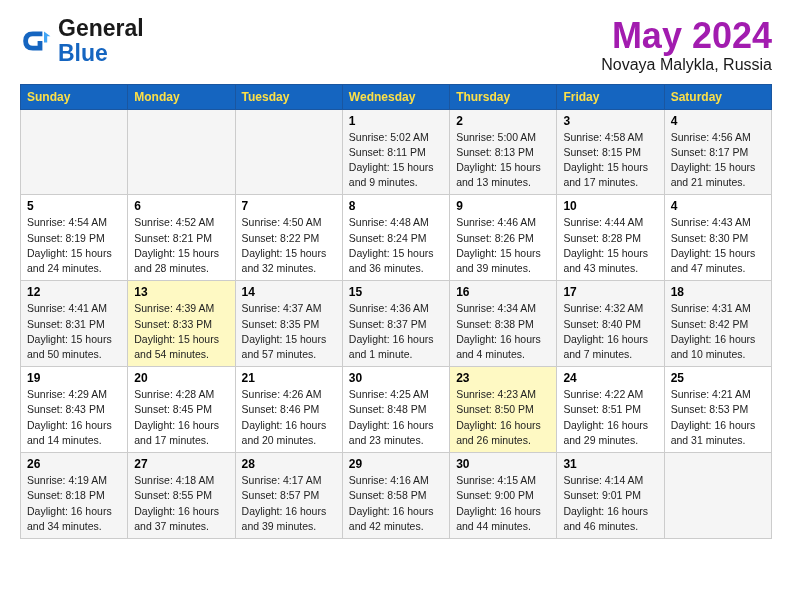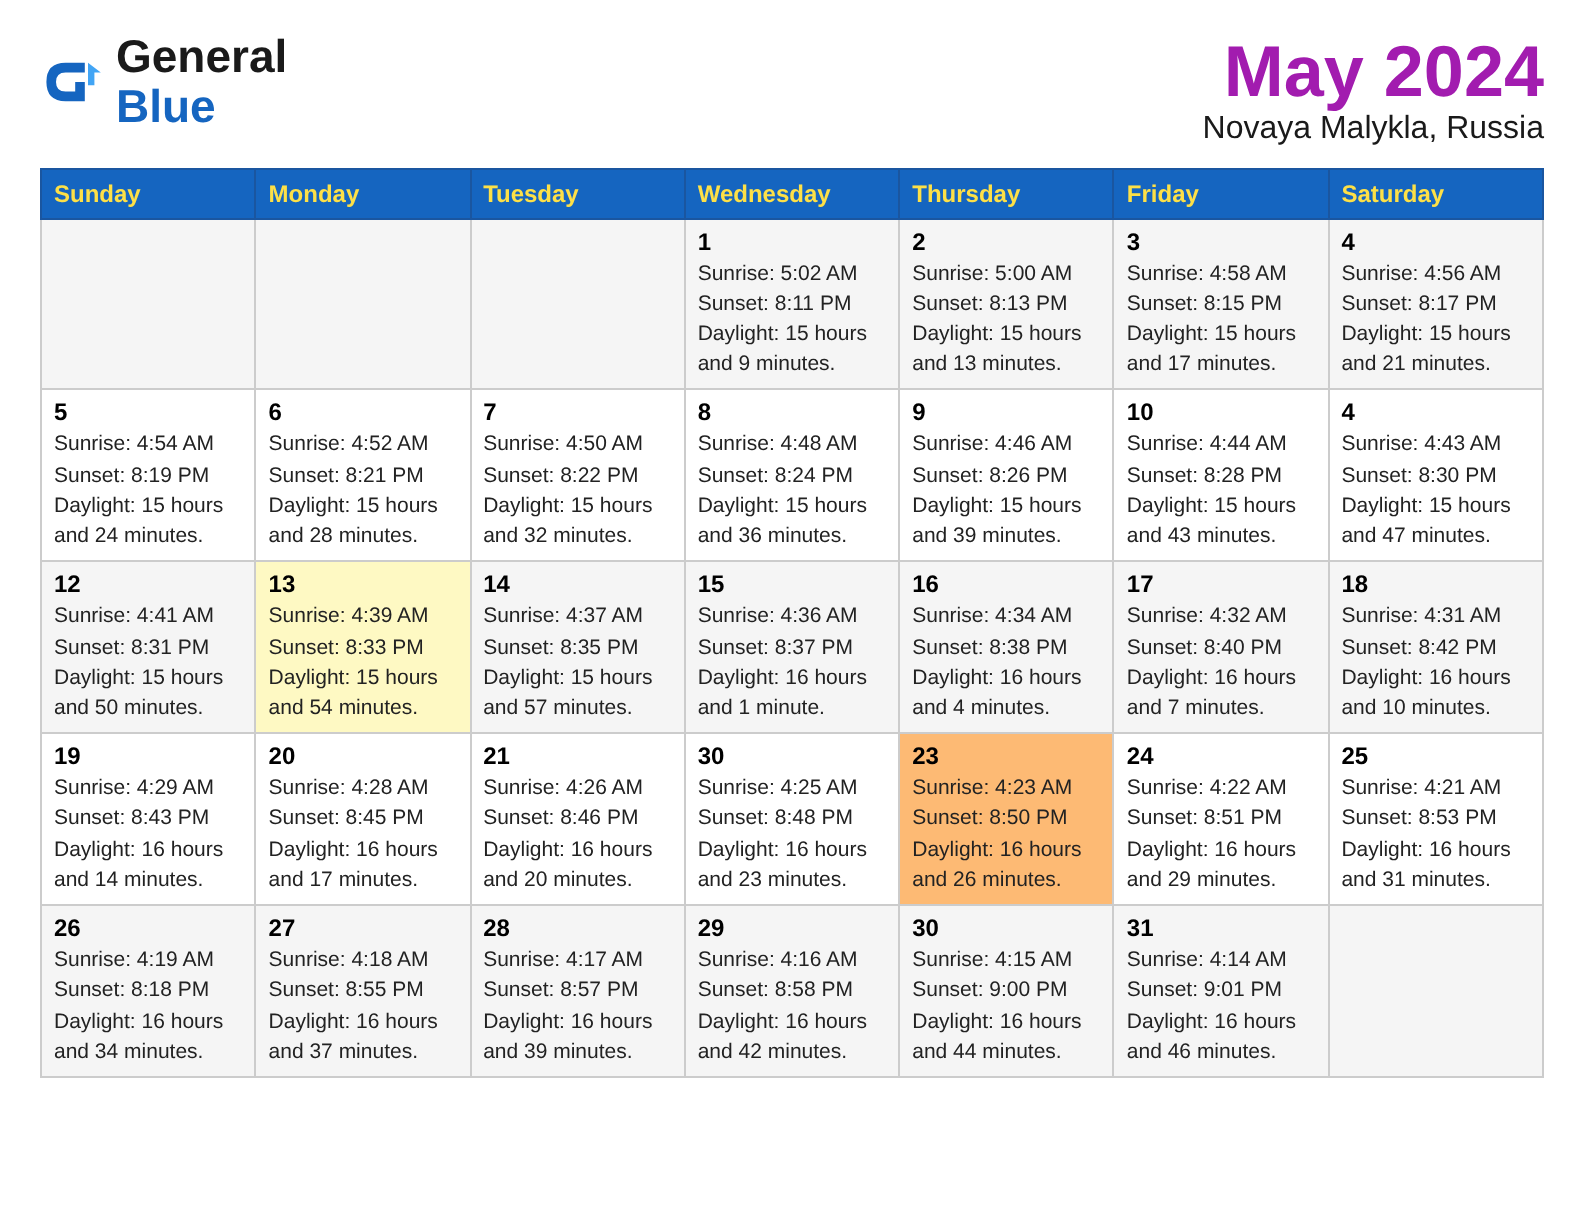--- a/index.html
+++ b/index.html
@@ -288,21 +288,21 @@
 Daylight: 16 hours
 and 20 minutes.</div>
           </td>
           <td style="background: rgb(255, 255, 255);">
             <span class="day-num">30</span>
             <div class="day-info" style="white-space: pre-line;">Sunrise: 4:25 AM
 Sunset: 8:48 PM
 Daylight: 16 hours
 and 23 minutes.</div>
           </td>
-          <td style="background: #fdba74;">
+          <td style="background: #fef9c3;">
             <span class="day-num">23</span>
             <div class="day-info" style="white-space: pre-line;">Sunrise: 4:23 AM
 Sunset: 8:50 PM
 Daylight: 16 hours
 and 26 minutes.</div>
           </td>
           <td style="background: rgb(255, 255, 255);">
             <span class="day-num">24</span>
             <div class="day-info" style="white-space: pre-line;">Sunrise: 4:22 AM
 Sunset: 8:51 PM

